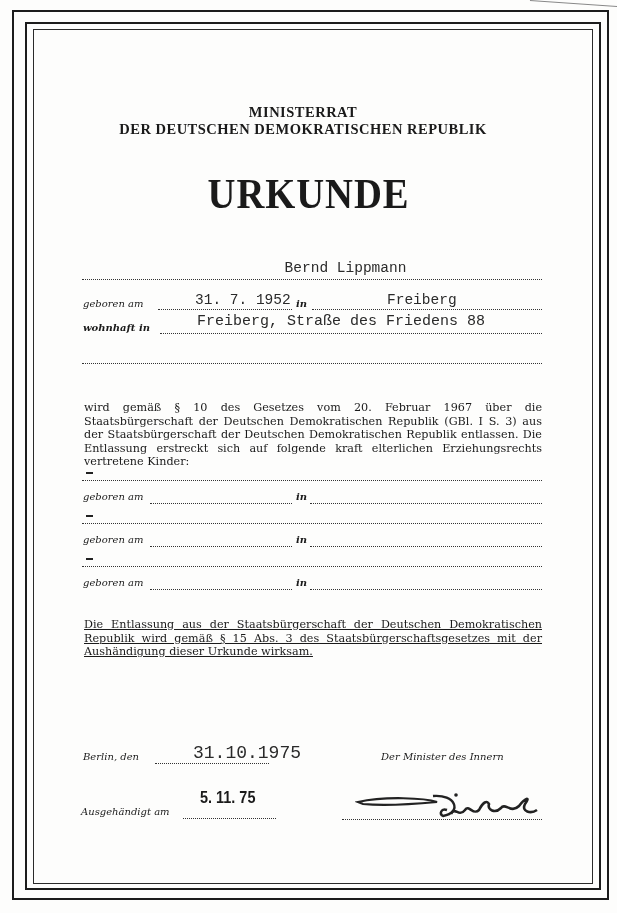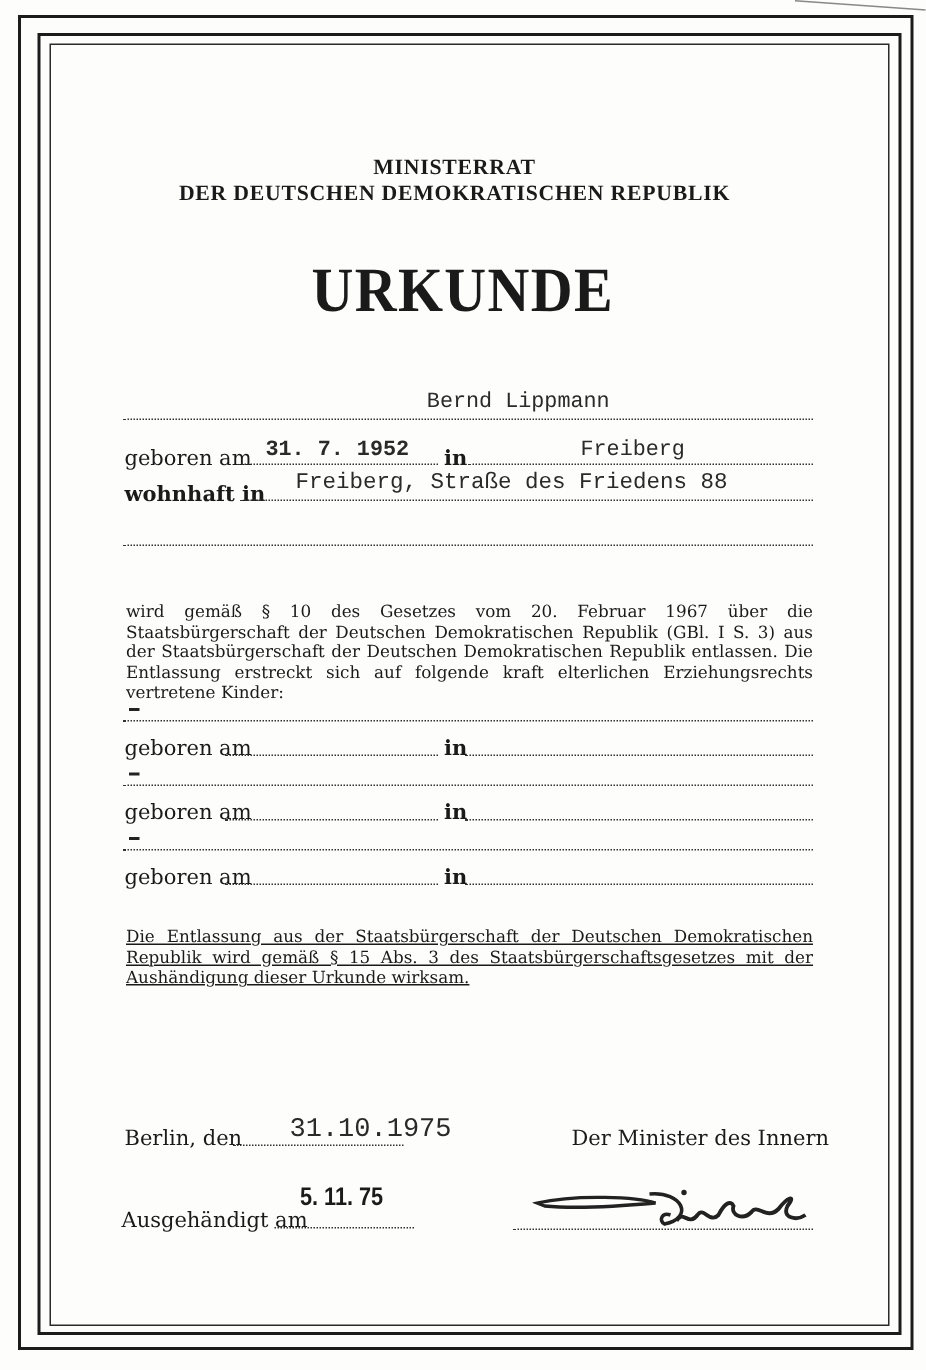--- a/index.html
+++ b/index.html
@@ -11,21 +11,21 @@
     .b-mid { position:absolute; left:25px; top:22px; width:576px; height:868px; border:2px solid #1c1c1c; box-sizing:border-box; }
     .b-inner { position:absolute; left:33px; top:29px; width:560px; height:855px; border:1px solid #2a2a2a; box-sizing:border-box; }
     .corner-line { position:absolute; left:530px; top:0; width:90px; height:1px; background:#888; transform:rotate(4deg); transform-origin:left top; }
 
     .hdr { position:absolute; left:0; width:606px; text-align:center; font-family:"Liberation Serif", serif; font-weight:bold; letter-spacing:0.5px; }
     .hdr1 { top:104px; font-size:14.5px; }
     .hdr2 { top:121px; font-size:14.5px;text-align:center; }
     .title { position:absolute; top:170px; left:0; width:617px; text-align:center; font-family:"Liberation Serif", serif; font-weight:bold; font-size:42px; letter-spacing:1px; transform:scaleX(0.92); }
 
     .tw { font-family:"Liberation Mono", monospace; font-size:14.5px; color:#2a2a2a;padding-left:37px; }
-    .lbl { font-family:"DejaVu Serif", serif; font-size:14px; }
+    .lbl { font-family:"DejaVu Serif", serif; font-size:10px;font-style:italic; }
     .dots { position:absolute; border-bottom:1px dotted #333; height:0; }
     .abs { position:absolute; white-space:nowrap; }
 
     .para { position:absolute; left:84px; width:458px; font-family:"DejaVu Serif", serif; font-size:11.2px; line-height:13.5px; text-align:justify; }
     .dash { position:absolute; width:7px; height:2px; background:#222; }
     .stamp { font-family:"Liberation Sans", sans-serif; font-weight:bold; font-size:17px; transform:scaleX(0.85); transform-origin:left; }
   </style>
 </head>
 <body>
 
@@ -35,21 +35,21 @@
 <div class="corner-line"></div>
 
 <div class="hdr hdr1">MINISTERRAT</div>
 <div class="hdr hdr2">DER DEUTSCHEN DEMOKRATISCHEN REPUBLIK</div>
 <div class="title">URKUNDE</div>
 
 <div class="abs tw" style="left:0;width:617px;text-align:center;top:260px;">Bernd Lippmann</div>
 <div class="dots" style="left:82px;width:460px;top:279px;"></div>
 
 <div class="abs lbl" style="left:83px;top:298px;">geboren am</div>
-<div class="abs tw" style="left:140px;top:292px;font-weight:bold;">31. 7. 1952</div>
+<div class="abs tw" style="left:158px;top:292px;">31. 7. 1952</div>
 <div class="dots" style="left:158px;width:134px;top:309px;"></div>
 <div class="abs lbl" style="left:296px;top:298px;font-weight:bold;">in</div>
 <div class="abs tw" style="left:312px;top:292px;margin-left:38px;">Freiberg</div>
 <div class="dots" style="left:312px;width:230px;top:309px;"></div>
 
 <div class="abs lbl" style="left:83px;top:322px;font-weight:bold;">wohnhaft in</div>
 <div class="abs tw" style="left:160px;top:313px;font-size:15px;">Freiberg, Straße des Friedens 88</div>
 <div class="dots" style="left:160px;width:382px;top:333px;"></div>
 <div class="dots" style="left:82px;width:460px;top:363px;"></div>
 

